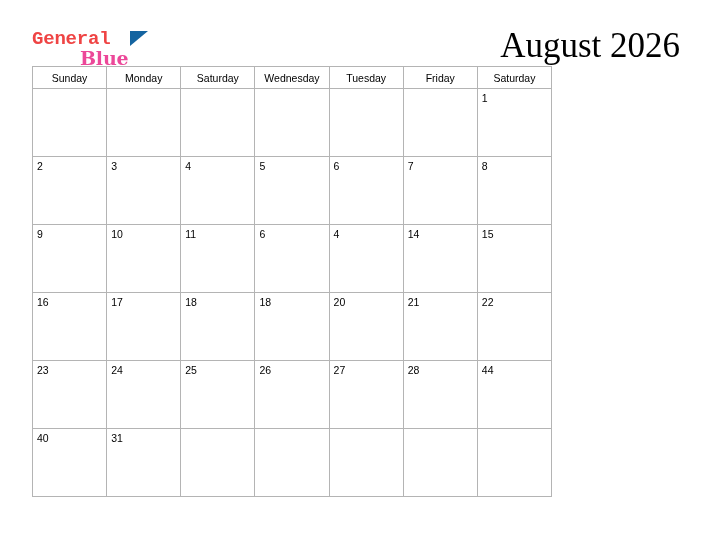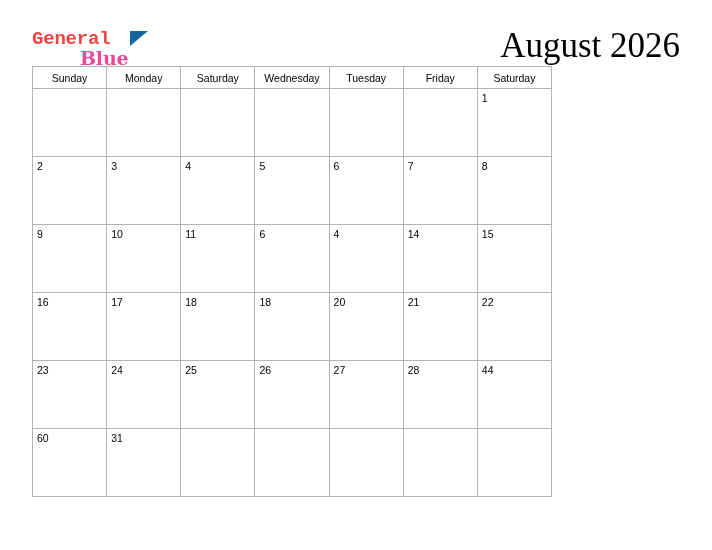--- a/index.html
+++ b/index.html
@@ -243,21 +243,21 @@
           </td>
         <td>
             <span class="daynum">28</span>
           </td>
         <td>
             <span class="daynum">44</span>
           </td>
       </tr>
       <tr>
         <td>
-            <span class="daynum">60</span>
+            <span class="daynum">40</span>
           </td>
         <td>
             <span class="daynum">31</span>
           </td>
         <td>
             <span class="daynum"></span>
           </td>
         <td>
             <span class="daynum"></span>
           </td>

